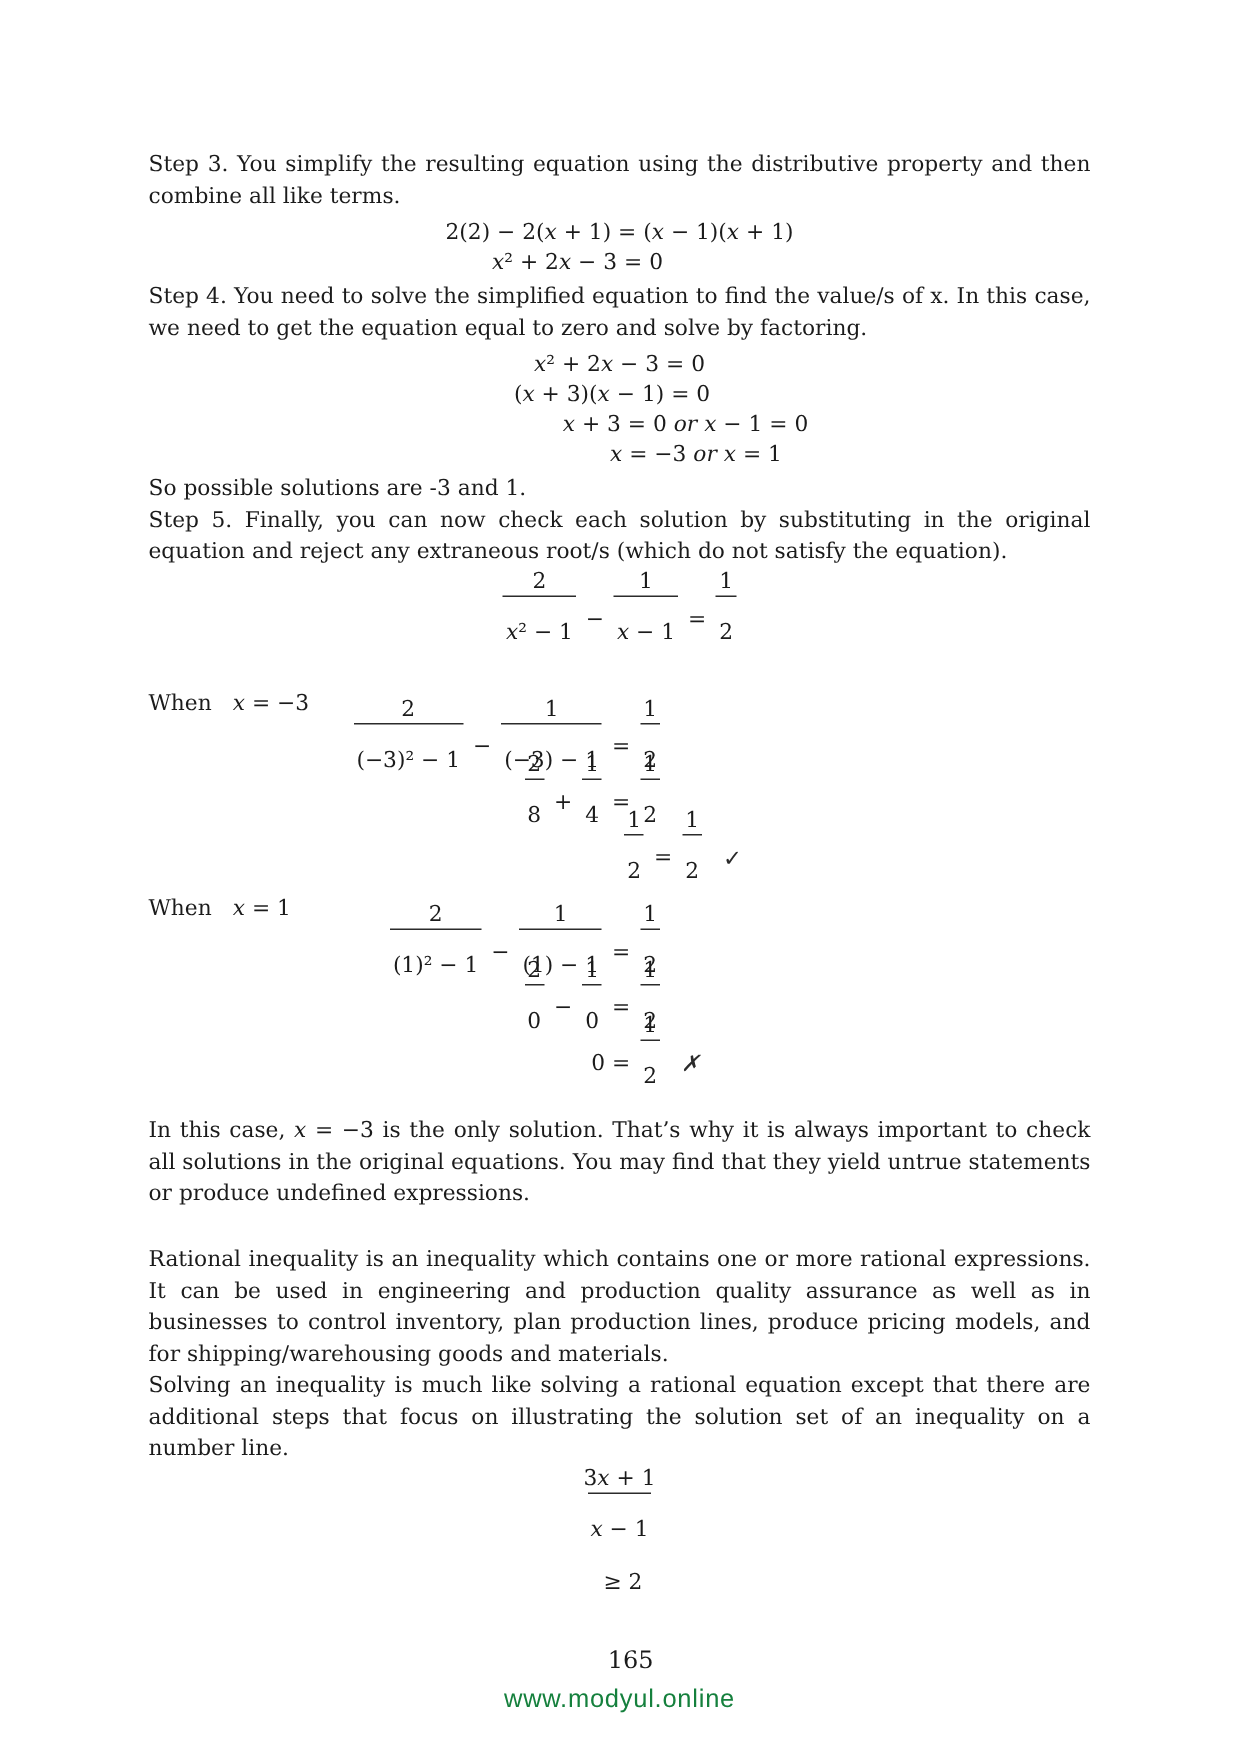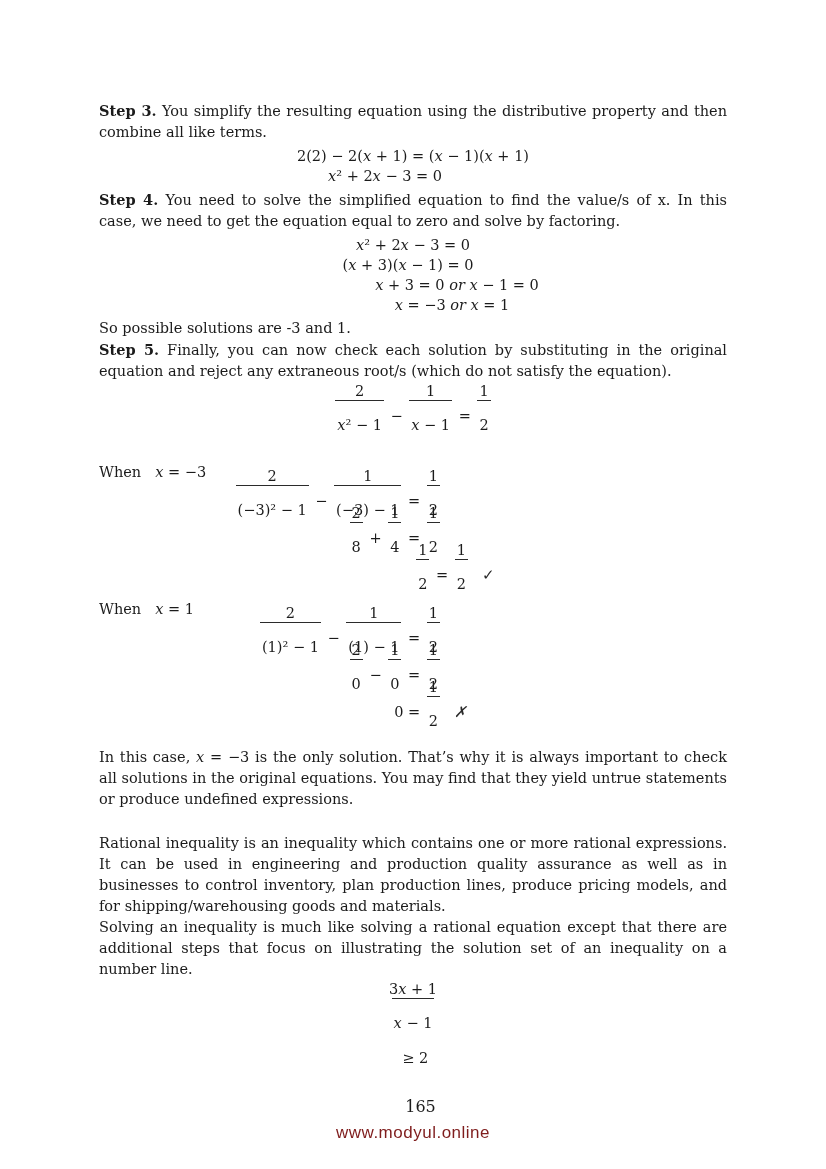--- a/index.html
+++ b/index.html
@@ -8,48 +8,48 @@
     width:826px;height:1169px;
     background:#ffffff;
     font-family:"DejaVu Serif","Liberation Serif",serif;
     color:#1b1b1b;
     font-size:14.5px;
     line-height:21px;
     overflow:hidden;
   }
   .content{position:absolute;left:99px;top:0;width:628px;padding-top:100px;}
   .para{margin:0;text-align:justify;}
-  .b{font-weight:bold;}
+  .b{font-weight:normal;}
   .mi{font-style:italic;}
   
   .eq-block{margin:3px 0 2px 0;}
   .eq-row{text-align:center;line-height:20.3px;}
   .eq-inline{display:inline-flex;align-items:center;position:relative;white-space:pre;}
-  .ox0{left:0;} .oxm5{left:-5px;} .oxm28{left:-28px;} .ox44{left:44px;} .ox51{left:39px;}
+  .ox0{left:0;} .oxm5{left:-5px;} .oxm28{left:-28px;} .ox44{left:44px;} .ox51{left:51px;}
   
   .frac{display:inline-flex;flex-direction:column;align-items:center;vertical-align:middle;margin:0 2px;line-height:1.18;text-align:center;}
   .frac .den{border-top:1.2px solid #2b2b2b;padding:16px 2px;}
   .frac .num{padding:0 2px;}
   
   .eq-frac-row{display:flex;justify-content:center;align-items:center;min-height:38px;margin:1px 0;white-space:pre;}
   
   .when{margin:12px 0 0 0;display:flex;align-items:flex-end;}
   .when .when-math{margin-left:14px;white-space:pre;}
   
   .check-line{display:flex;align-items:center;height:37px;}
   .check-inner{display:flex;justify-content:flex-end;align-items:center;white-space:pre;}
   .w343{width:343px;} .w371{width:371px;}
   .check-mark{margin-left:12px;width:26px;font-size:15px;color:#2b2b2b;}
   .cross{font-style:italic;}
   
   .mt5{margin-top:5px;} .mt17{margin-top:16px;} .mt23{margin-top:23px;}
   
   .page-number{position:absolute;left:15px;right:0;bottom:52px;text-align:center;font-size:16px;color:#1b1b1b;}
   .watermark{position:absolute;left:0;right:0;bottom:26px;text-align:center;
-    font-family:"Liberation Sans","DejaVu Sans",sans-serif;font-size:17px;color:#7f1d1d;letter-spacing:0.5px;}
+    font-family:"Liberation Sans","DejaVu Sans",sans-serif;font-size:17px;color:#15803d;letter-spacing:0.5px;}
 </style>
 </head>
 <body>
 
 <div class="page">
   <div class="content">
 
     <p class="para"><b class="b">Step 3.</b><span> You simplify the resulting equation using the distributive property and then combine all like terms.</span></p>
 
     <div class="eq-block">

